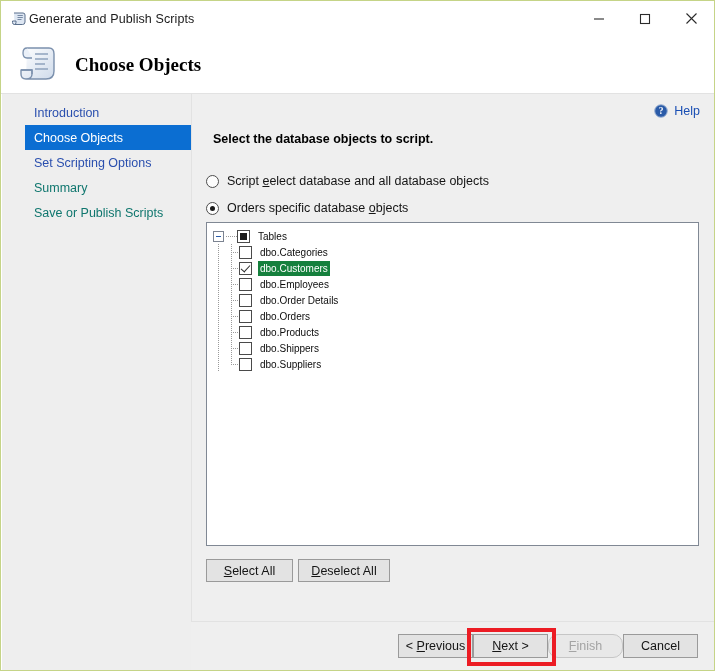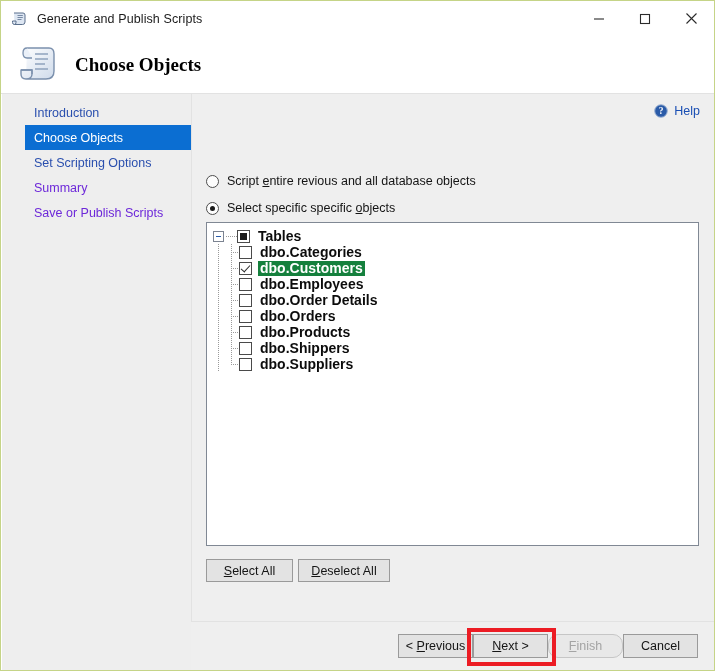--- a/index.html
+++ b/index.html
@@ -32,21 +32,21 @@
     display: flex;
     align-items: center;
   }
   #titlebar-icon {
     margin-left: 9px;
     width: 18px; height: 18px;
     position: relative;
     flex: 0 0 auto;
   }
   #titlebar-text {
-    margin-left: 9px;
+    margin-left: 1px;
     font-size: 12.5px;
     color: #1a1a1a;
     letter-spacing: 0.1px;
   }
   #window-controls {
     position: absolute;
     right: 0; top: 0;
     height: 35px;
     display: flex;
   }
@@ -103,21 +103,21 @@
     background: #eeeeee;
     box-sizing: border-box;
     padding-left: 23px;
   }
   .nav-item {
     height: 25px;
     display: flex;
     align-items: center;
     padding-left: 9px;
     font-size: 12.5px;
-    color: #6d28d9;
+    color: #0f766e;
     cursor: default;
     user-select: none;
   }
   .nav-item.link { color: #2a4fae; }
   .nav-item.active {
     background: #0b6ed2;
     color: #ffffff;
   }
   #sidebar-spacer { height: 6px; }
 
@@ -267,25 +267,24 @@
     content: "";
     position: absolute;
     left: 3px; top: 0px;
     width: 4px; height: 8px;
     border: solid #2b2b2b;
     border-width: 0 1.6px 1.6px 0;
     transform: rotate(42deg);
   }
   .tree-label {
     margin-left: 6px;
-    font-size: 14px;
+    font-size: 10px;
     color: #0c0c0c;
     padding: 0 2px;
     line-height: 15px;
-    font-weight: bold;
   }
   .tree-row.selected .tree-label {
     background: #15803d;
     color: #ffffff;
   }
 
   
   .btn {
     font-family: "Liberation Sans", sans-serif;
     font-size: 12.5px;
@@ -428,29 +427,30 @@
     <div id="help-link">
       <span id="help-icon">
         <svg width="14" height="14" viewBox="0 0 14 14">
           <circle cx="7" cy="7" r="6.3" fill="#2a5ba8" stroke="#9fb4d4" stroke-width="1"></circle>
           <text x="7" y="10.4" font-family="Liberation Serif, serif" font-size="9.5" font-weight="bold" fill="#ffffff" text-anchor="middle">?</text>
         </svg>
       </span>
       <span id="help-label">Help</span>
     </div>
 
+    <div id="instruction">Select the database objects to script.</div>
 
     <div class="radio-row" id="radio-entire">
       <span class="radio-mark"></span>
-      <span class="radio-label"><span>Script </span><span class="accel">e</span><span>ntire revious and all database objects</span></span>
+      <span class="radio-label"><span>Script </span><span class="accel">e</span><span>elect database and all database objects</span></span>
     </div>
 
     <div class="radio-row" id="radio-specific">
       <span class="radio-mark checked"></span>
-      <span class="radio-label"><span>Select specific specific </span><span class="accel">o</span><span>bjects</span></span>
+      <span class="radio-label"><span>Orders specific database </span><span class="accel">o</span><span>bjects</span></span>
     </div>
 
     <div id="tree-panel">
       <div id="tree-inner">
 
         <div class="tree-row">
           <span class="expander"></span>
           <span class="conn-dots"></span>
           <span class="cbox filled"></span>
           <span class="tree-label">Tables</span>

